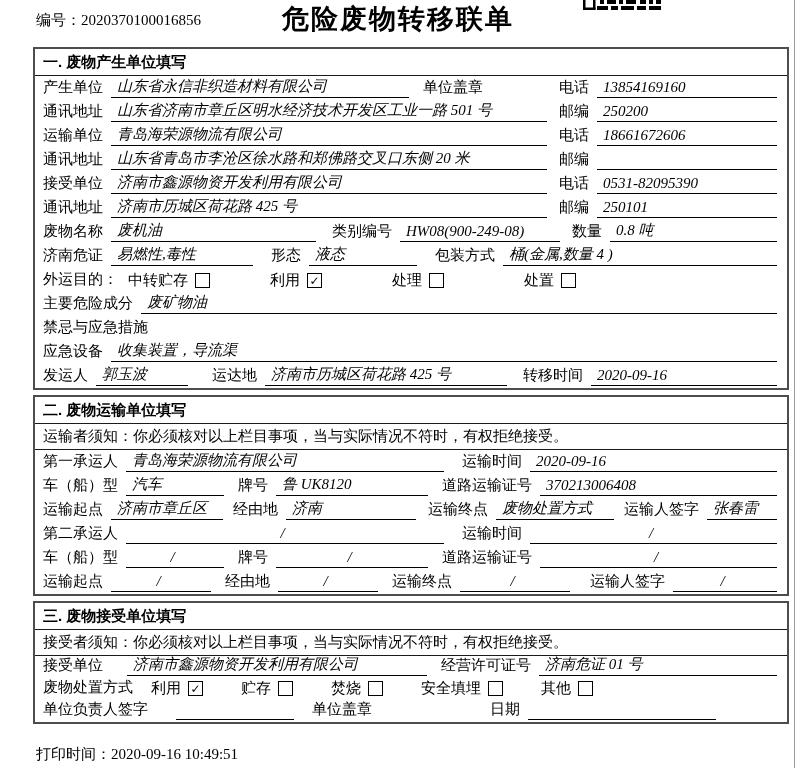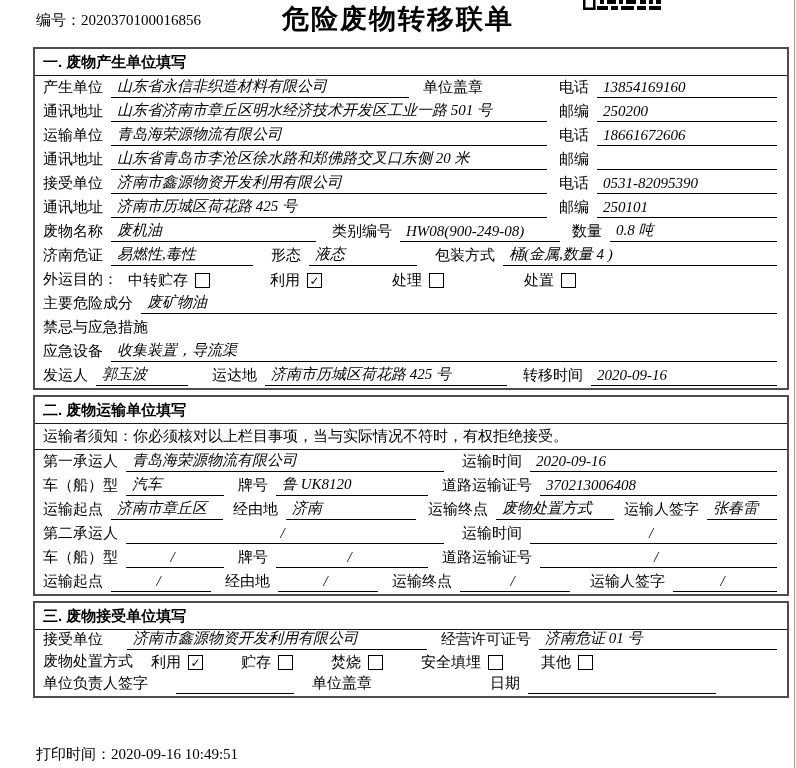--- a/index.html
+++ b/index.html
@@ -263,20 +263,23 @@
         <span class="lbl" style="margin-left:14px">运输终点</span>
         <span class="val slash" style="width:110px">/</span>
         <span class="lbl" style="margin-left:20px">运输人签字</span>
         <span class="val grow slash">/</span>
       </div>
     </div>
 
     <div class="box">
       <div class="sec-header">三. 废物接受单位填写</div>
 
+      <div class="row note-row">
+        <span>接受者须知：你必须核对以上栏目事项，当与实际情况不符时，有权拒绝接受。</span>
+      </div>
 
       <div class="row short">
         <span class="lbl">接受单位</span>
         <span class="val" style="width:300px;margin-left:24px">济南市鑫源物资开发利用有限公司</span>
         <span class="lbl" style="margin-left:14px">经营许可证号</span>
         <span class="val" style="width:238px">济南危证 01 号</span>
       </div>
 
 
       <div class="row short">

